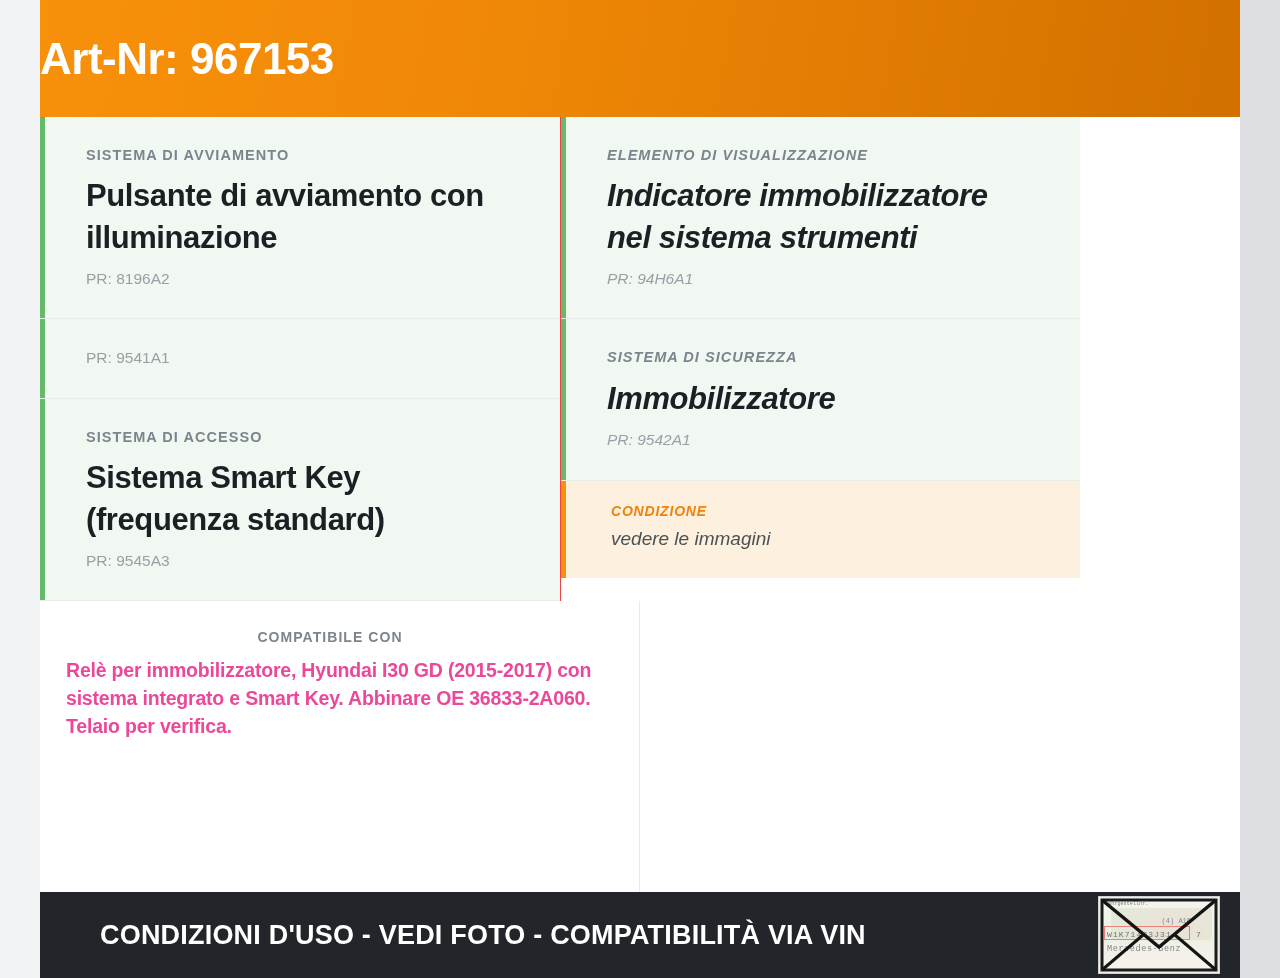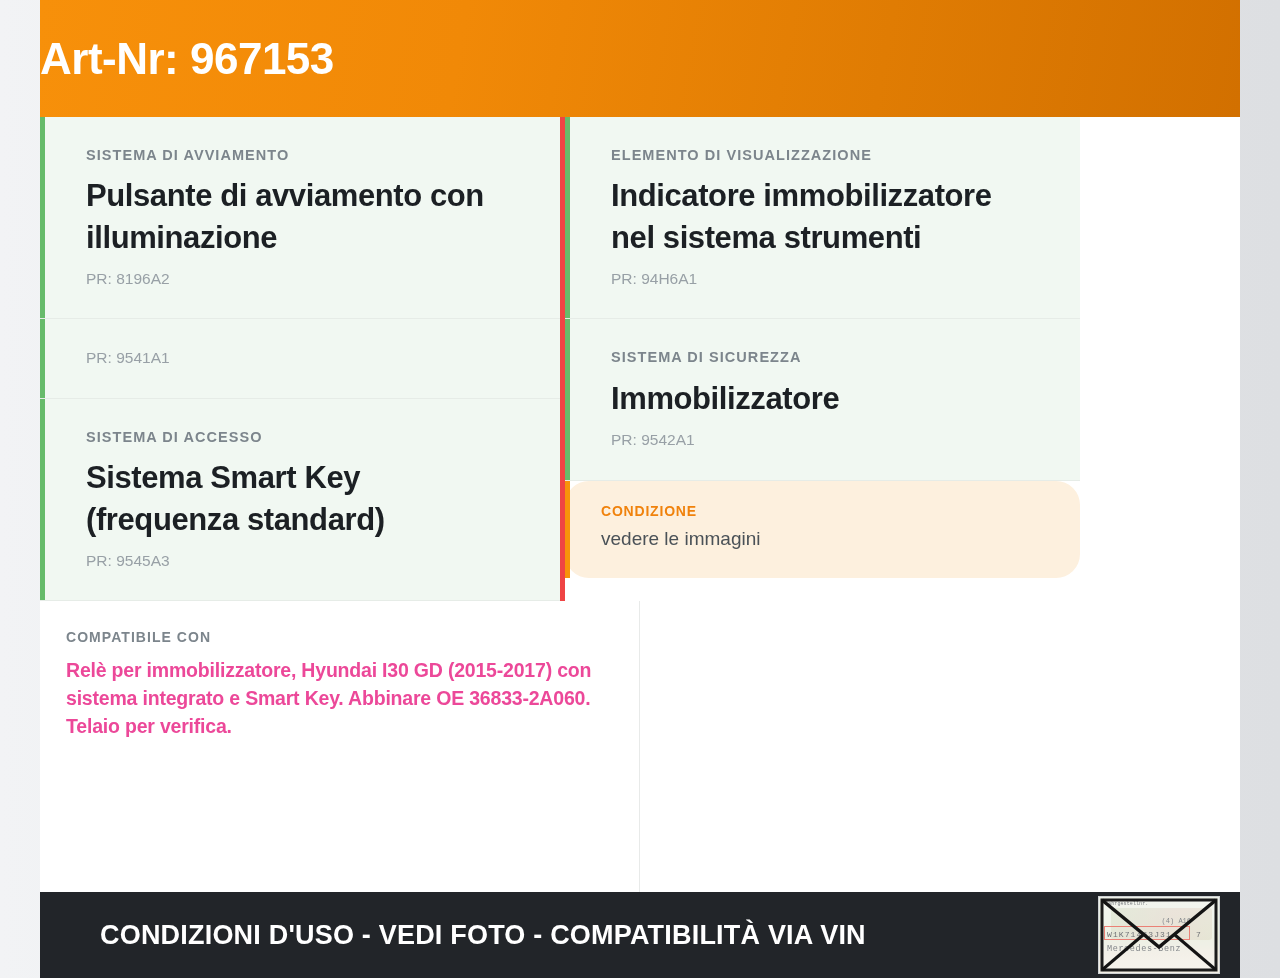--- a/index.html
+++ b/index.html
@@ -49,44 +49,44 @@
     display: flex;
     position: relative;
   }
   .col {
     width: 520px;
     box-sizing: border-box;
     display: flex;
     flex-direction: column;
   }
   .col-right {
-    border-left: 5px solid #ef4444;
+    border-left: 1px solid #ef4444;
+    font-style: italic;
   }
 
   .card {
     position: relative;
     box-sizing: border-box;
     background: #f1f8f2;
     padding: 30px 45px 30px 46px;
     border-bottom: 1px solid #e6ece7;
   }
   .card::before {
     content: "";
     position: absolute;
     left: 0;
     top: 0;
     bottom: 0;
     width: 5px;
     background: #66bb6a;
   }
   .card.condition {
     background: #fdf0de;
-    padding: 22px 45px 26px 36px;
+    padding: 22px 45px 26px 50px;
     border-bottom: none;
-    border-radius: 24px;
   }
   .card.condition::before {
     background: #f7920b;
   }
 
   .card-eyebrow {
     font-size: 14.5px;
     font-weight: bold;
     letter-spacing: 1.05px;
     color: #7c858c;
@@ -134,20 +134,21 @@
     padding: 28px 45px 26px 26px;
     border-right: 1px solid #e8eae9;
   }
   .compat-eyebrow {
     font-size: 14px;
     font-weight: bold;
     letter-spacing: 1.05px;
     color: #7c858c;
     text-transform: uppercase;
     margin: 0 0 12px 0;
+    text-align: center;
   }
   .compat-text {
     font-size: 19.5px;
     font-weight: bold;
     color: #ec4899;
     line-height: 1.42;
     margin: 0;
     letter-spacing: -0.2px;
   }
 

